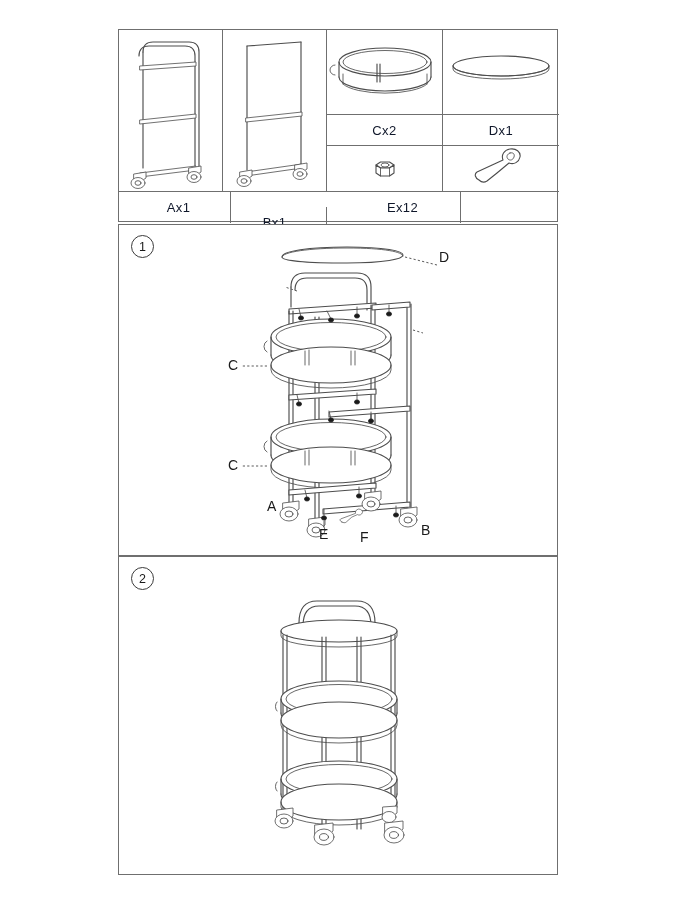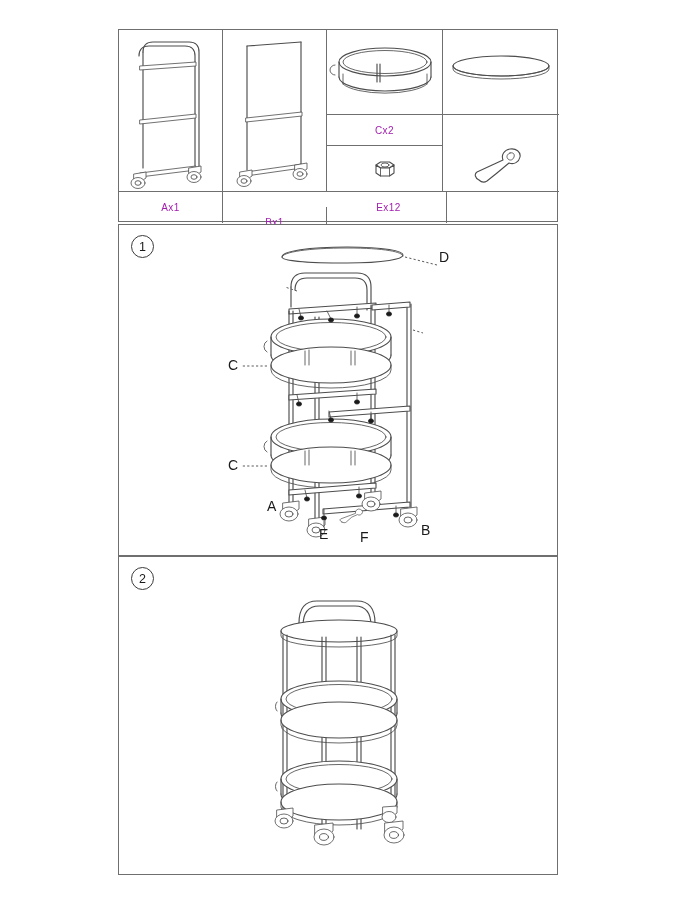--- a/index.html
+++ b/index.html
@@ -39,22 +39,22 @@
     border-right: 1.4px solid #6f6f6f;
     border-bottom: 1.4px solid #6f6f6f;
   }
   .tcell.nobr { border-right: none; }
   .cap {
     position: absolute;
     box-sizing: border-box;
     display: flex;
     align-items: center;
     justify-content: center;
-    font-size: 10px;
-    color: #a21caf;
+    font-size: 13px;
+    color: #0f172a;
     letter-spacing: 0.4px;
   }
   .art {
     position: absolute;
     left: 0; top: 0;
     width: 100%;
     height: 100%;
     display: flex;
     align-items: center;
     justify-content: center;
@@ -116,21 +116,21 @@
             <ellipse class="ln-thin" cx="19" cy="153" rx="3" ry="2.3"></ellipse>
           </g>
           <g>
             <path class="ln-wthin" d="M70 138 L82 136 L82 142 L76 146 L70 144 Z"></path>
             <ellipse class="ln-wthin" cx="75" cy="147" rx="7" ry="5.5"></ellipse>
             <ellipse class="ln-thin" cx="75" cy="147" rx="3" ry="2.3"></ellipse>
           </g>
         </svg>
       </div>
     </div>
-    <div class="cap" style="left:0;top:162px;width:104px;height:31px;border-right:1.4px solid #6f6f6f;">Ax1</div>
+    <div class="cap" style="left:8px;top:162px;width:104px;height:31px;border-right:1.4px solid #6f6f6f;">Ax1</div>
 
     <div class="tcell" style="left:104px;top:0;width:104px;height:162px;">
       <div class="art">
         <svg width="104" height="162" viewBox="0 0 104 162">
           <path class="ln" d="M24 16 L24 140"></path>
           <path class="ln" d="M78 12 L78 136"></path>
           <path class="ln" d="M24 16 L78 12"></path>
 
           <path class="ln-wthin" d="M23 88 L79 82 L79 86 L23 92 Z"></path>
 
@@ -176,31 +176,32 @@
         <svg width="116" height="46" viewBox="0 0 116 46">
           <g transform="translate(58,23)">
             <path class="ln-w" d="M-9 -4 L-4.5 -7 L4.5 -7 L9 -4 L4.5 -1 L-4.5 -1 Z"></path>
             <path class="ln-w" d="M-9 -4 L-9 4 L-4.5 7 L4.5 7 L9 4 L9 -4 L4.5 -1 L-4.5 -1 Z"></path>
             <ellipse class="ln-thin" cx="0" cy="-4" rx="4" ry="2"></ellipse>
             <path class="ln-thin" d="M-4.5 -1 L-4.5 7 M4.5 -1 L4.5 7"></path>
           </g>
         </svg>
       </div>
     </div>
-    <div class="cap" style="left:212px;top:162px;width:116px;height:31px;border-right:1.4px solid #6f6f6f;">Ex12</div>
+    <div class="cap" style="left:226px;top:162px;width:116px;height:31px;border-right:1.4px solid #6f6f6f;">Ex12</div>
 
     <div class="tcell nobr" style="left:324px;top:0;width:116px;height:85px;">
       <div class="art">
         <svg width="116" height="85" viewBox="0 0 116 85">
           <ellipse class="ln-w" cx="58" cy="36" rx="48" ry="10"></ellipse>
           <path class="ln-thin" d="M10 36 A48 10 0 0 0 106 36"></path>
           <path class="ln-thin" d="M10 36 L10 39 A48 10 0 0 0 106 39 L106 36"></path>
         </svg>
       </div>
     </div>
+    <div class="cap" style="left:324px;top:85px;width:116px;height:31px;border-bottom:1.4px solid #6f6f6f;">Dx1</div>
 
     <div class="tcell nobr" style="left:324px;top:116px;width:116px;height:46px;">
       <div class="art">
         <svg width="116" height="46" viewBox="0 0 116 46">
           <path class="ln-w" d="M36 34 C32 32 31 28 34 26 L60 14 C58 9 61 4 67 3 C73 2 78 6 77 11 C76 16 71 19 66 17 L54 27 L44 35 C41 37 38 36 36 34 Z"></path>
           <path class="ln-thin" d="M67 7 C64 8 63 11 65 13 C67 15 70 14 71 11 C72 8 70 6 67 7 Z"></path>
         </svg>
       </div>
     </div>
   </div>

